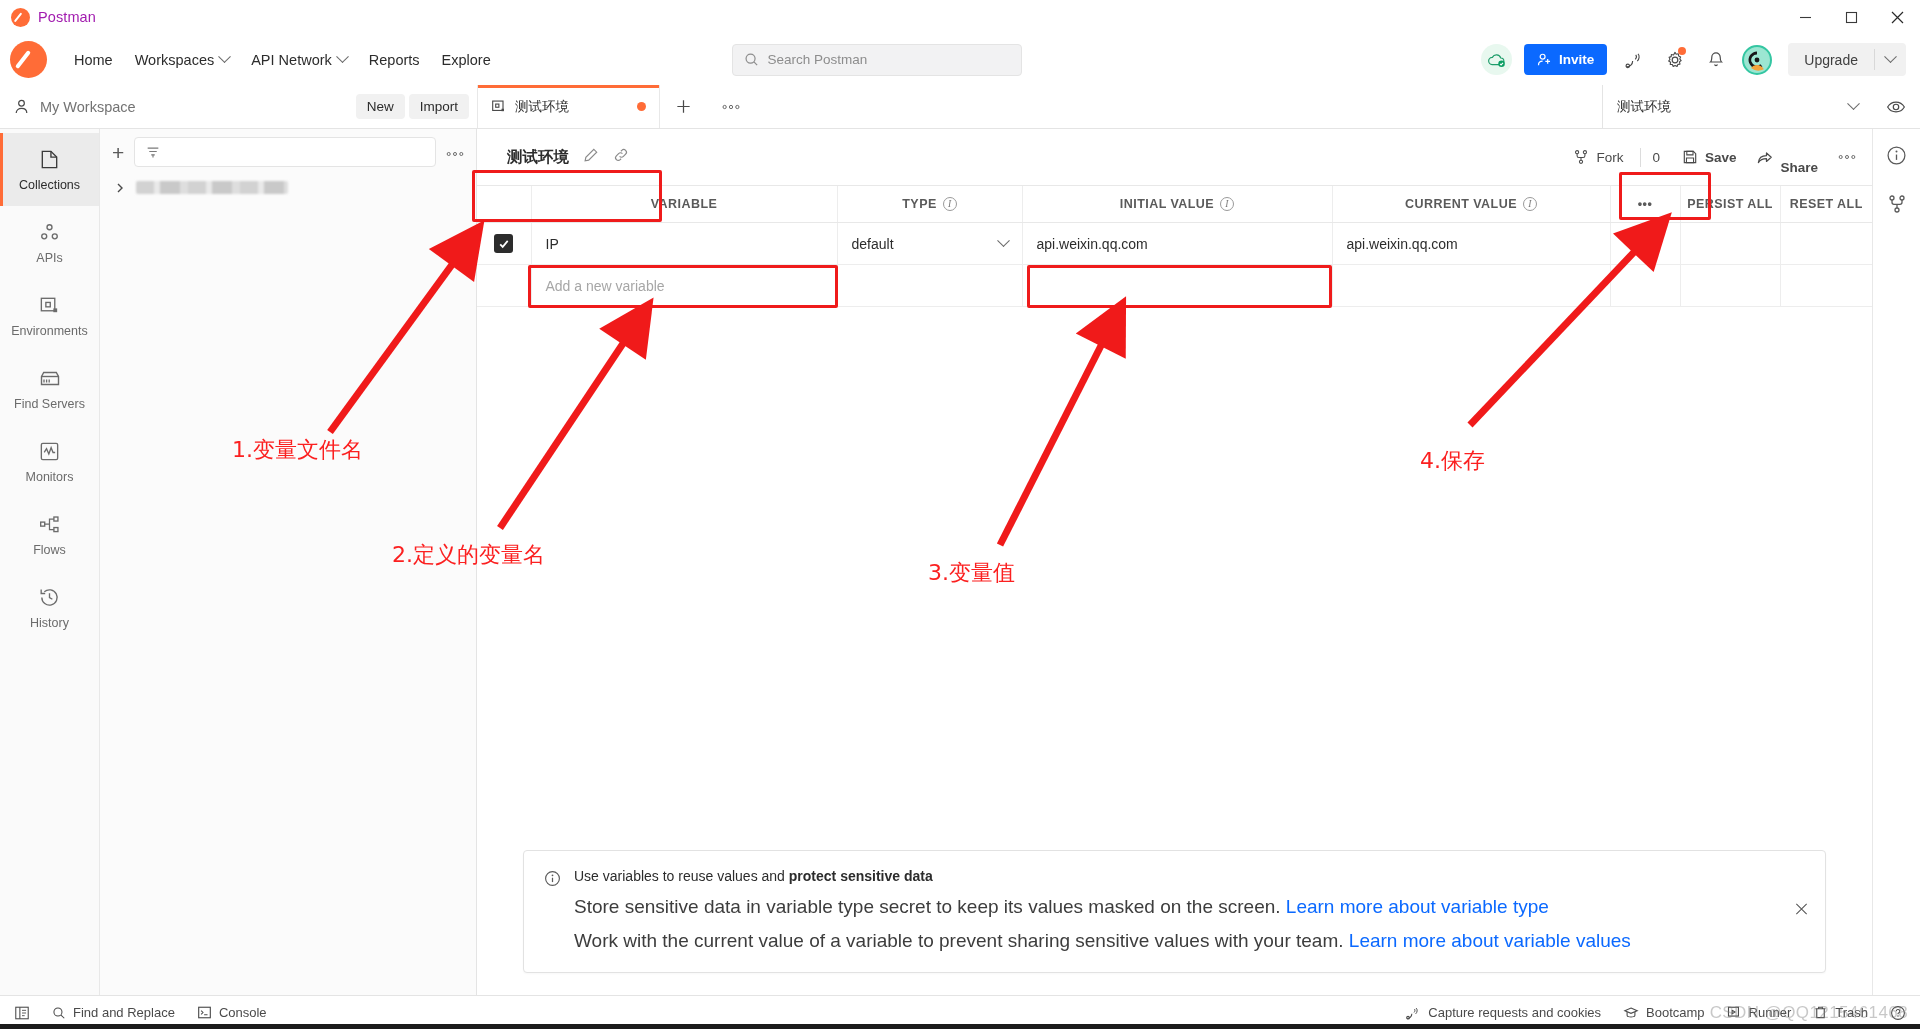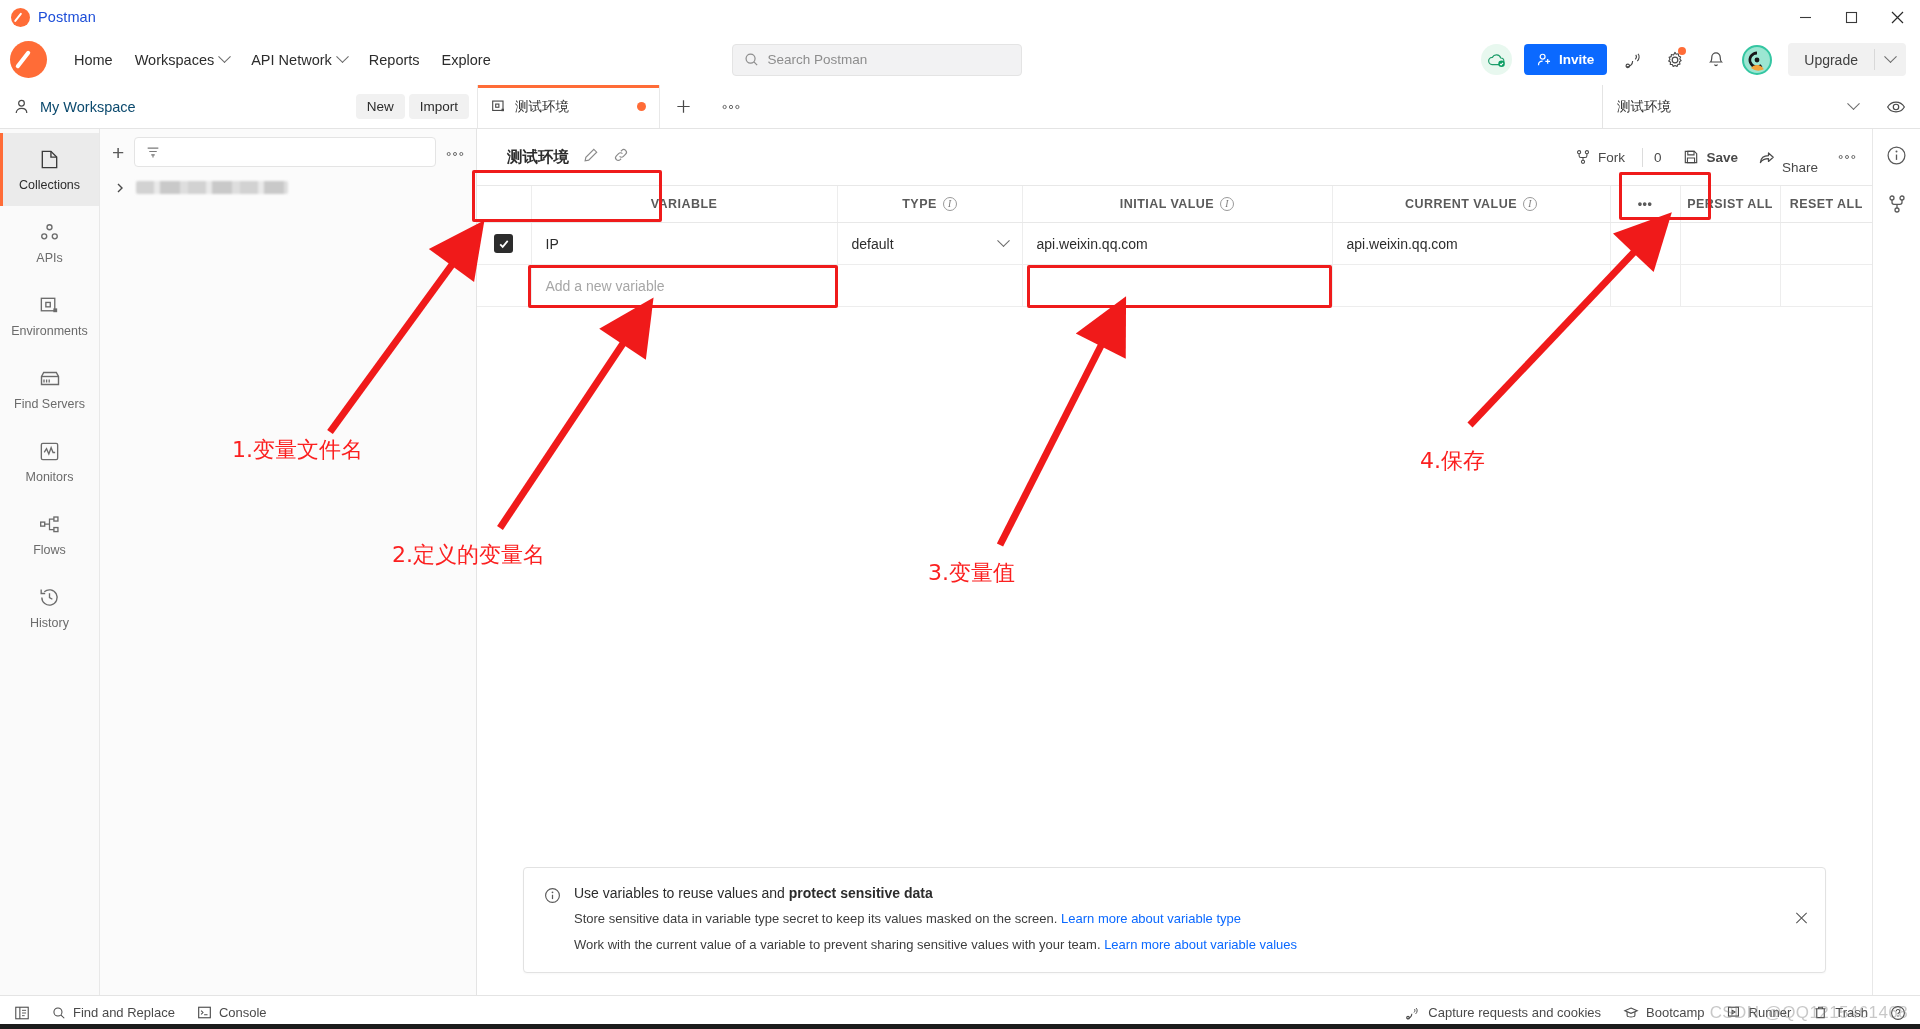--- a/index.html
+++ b/index.html
@@ -21,21 +21,21 @@
   .titlebar .brand { display: flex; align-items: center; gap: 8px; padding-left: 11px; }
   .logo-dot {
     width: 19px; height: 19px; border-radius: 50%;
     background: #ff6c37; position: relative; display: inline-block;
   }
   .logo-dot::after {
     content: ""; position: absolute; left: 5.5px; top: 4px;
     width: 2.4px; height: 11px; background: #fff;
     transform: rotate(38deg); border-radius: 1.5px;
   }
-  .titlebar .apptitle { font-size: 14.5px; color: #1d4ed8; letter-spacing: .1px; }
+  .titlebar .apptitle { font-size: 14.5px; color: #a21caf; letter-spacing: .1px; }
   .winbtns { position: absolute; right: 0; top: 0; height: 34px; display: flex; }
   .winbtn {
     width: 46px; height: 34px; display: flex; align-items: center; justify-content: center;
     color: #4a4a4a;
   }
 
   
   .menubar { height: 25px; min-height: 25px; display: flex; align-items: center; padding-left: 8px; gap: 2px; background: #fff; }
   .menuitem { font-size: 13.5px; color: #2c2c2c; padding: 2px 9px; border-radius: 3px; }
 
@@ -80,21 +80,21 @@
     display: flex; align-items: center; justify-content: center;
   }
   .upgrade-wrap { display: flex; align-items: stretch; background: #f1f1f1; border-radius: 4px; height: 33px; margin-left: 4px; }
   .upgrade-btn { display: flex; align-items: center; padding: 0 16px; font-size: 14px; color: #404040; }
   .upgrade-div { width: 1px; background: #d8d8d8; margin: 6px 0; }
   .upgrade-caret { display: flex; align-items: center; padding: 0 11px; }
 
   
   .wsbar { height: 44px; min-height: 44px; display: flex; align-items: stretch; border-bottom: 1px solid #e4e4e4; background: #fff; }
   .ws-left { width: 477px; display: flex; align-items: center; padding-left: 13px; gap: 10px; border-right: none; }
-  .ws-name { font-size: 14.5px; color: #0c4a6e; }
+  .ws-name { font-size: 14.5px; color: #737373; }
   .ws-actions { margin-left: auto; display: flex; gap: 4px; padding-right: 8px; }
   .ws-btn { background: #f1f1f1; border-radius: 4px; padding: 5px 11px; font-size: 13.5px; color: #2c2c2c; }
   .tabstrip { display: flex; align-items: stretch; flex: 1; }
   .tab {
     width: 183px; display: flex; align-items: center; gap: 9px; padding: 0 13px;
     border-right: 1px solid #e8e8e8; border-left: 1px solid #e8e8e8;
     position: relative; background: #fff; font-size: 13.5px; color: #2c2c2c;
   }
   .tab.active::before { content: ""; position: absolute; left: 0; right: 0; top: 0; height: 3px; background: #ff6c37; }
   .tab .dirty { margin-left: auto; width: 9px; height: 9px; border-radius: 50%; background: #ff6c37; }
@@ -186,21 +186,21 @@
   
   .banner-area { padding: 0 46px 22px 46px; }
   .banner {
     border: 1px solid #e2e2e2; border-radius: 4px; background: #fff;
     padding: 17px 20px 17px 20px; display: flex; gap: 13px; position: relative;
     box-shadow: 0 1px 2px rgba(0,0,0,.03);
   }
   .banner-i { flex: 0 0 auto; margin-top: 2px; }
   .banner-title { font-size: 14px; color: #2c2c2c; margin-bottom: 9px; }
   .banner-title b { font-weight: bold; }
-  .banner-line { font-size: 13px; color: #3d3d3d; margin-bottom: 7px; line-height: 1.45; }
+  .banner-line { font-size: 19px; color: #3d3d3d; margin-bottom: 7px; line-height: 1.45; }
   .banner-line:last-child { margin-bottom: 0; }
   .lnk { color: #0b69ff; }
   .banner-close { position: absolute; right: 16px; top: 50%; transform: translateY(-50%); color: #5a5a5a; }
 
   
   .statusbar {
     height: 34px; min-height: 34px; border-top: 1px solid #e4e4e4; background: #fff;
     display: flex; align-items: center; padding: 0 14px; gap: 22px; font-size: 13px; color: #4a4a4a;
   }
   .sb-item { display: flex; align-items: center; gap: 7px; }
@@ -512,21 +512,21 @@
                 <svg width="16" height="16" viewBox="0 0 18 18">
                   <path d="M2.6 2.6h10.1l2.7 2.7v10.1H2.6z" fill="none" stroke="#4a4a4a" stroke-width="1.3"></path>
                   <path d="M5.4 2.6h7v4h-7zM5 10.2h8v5.2H5z" fill="none" stroke="#4a4a4a" stroke-width="1.2"></path>
                 </svg>
                 <span style="font-weight:bold;">Save</span>
               </div>
               <div class="hdr-btn">
                 <svg width="17" height="17" viewBox="0 0 18 18">
                   <path d="M2.5 14.4c.6-5 4.3-7.3 8.6-7.3V4.2l5 4.5-5 4.5v-3c-3.5 0-6.6 1-8.6 4.2z" fill="none" stroke="#4a4a4a" stroke-width="1.3" stroke-linejoin="round"></path>
                 </svg>
-                <span style="font-weight:normal;margin-top:20px;">Share</span>
+                <span style="font-weight:bold;margin-top:20px;">Share</span>
               </div>
               <div class="hdr-btn">
                 <svg width="18" height="6" viewBox="0 0 20 6">
                   <circle cx="3" cy="3" r="1.7" fill="none" stroke="#6b6b6b" stroke-width="1.1"></circle>
                   <circle cx="10" cy="3" r="1.7" fill="none" stroke="#6b6b6b" stroke-width="1.1"></circle>
                   <circle cx="17" cy="3" r="1.7" fill="none" stroke="#6b6b6b" stroke-width="1.1"></circle>
                 </svg>
               </div>
             </div>
           </div>

